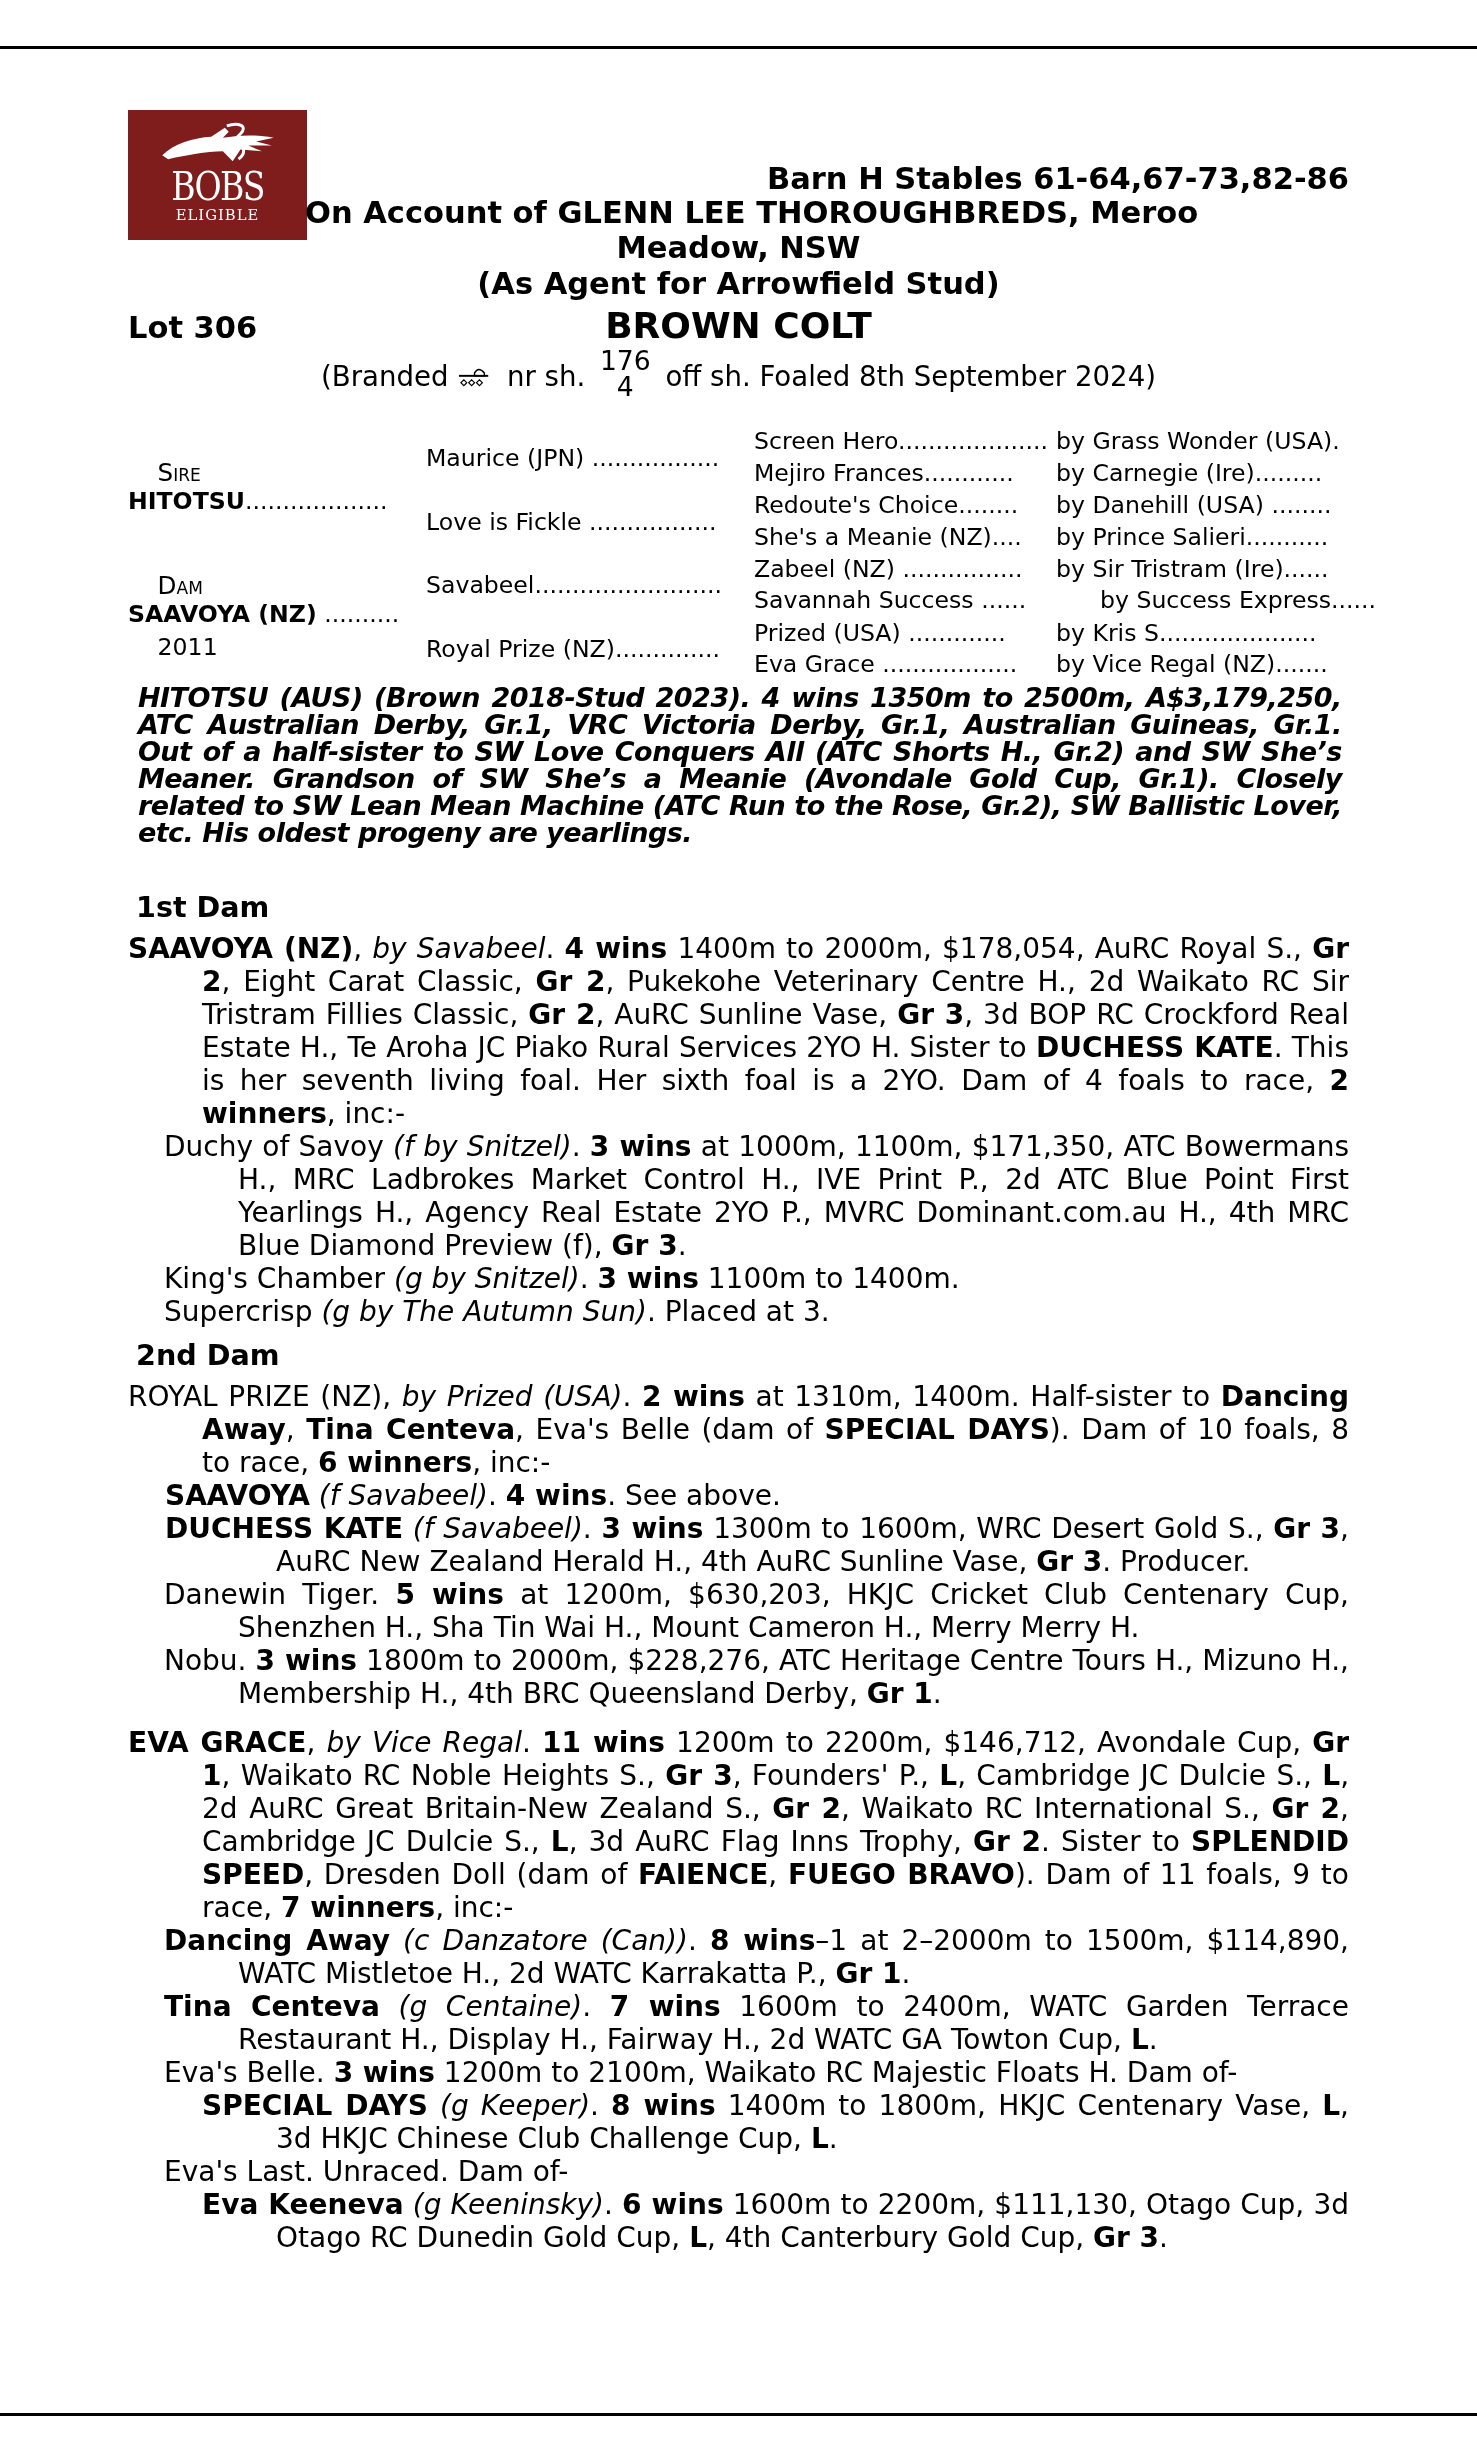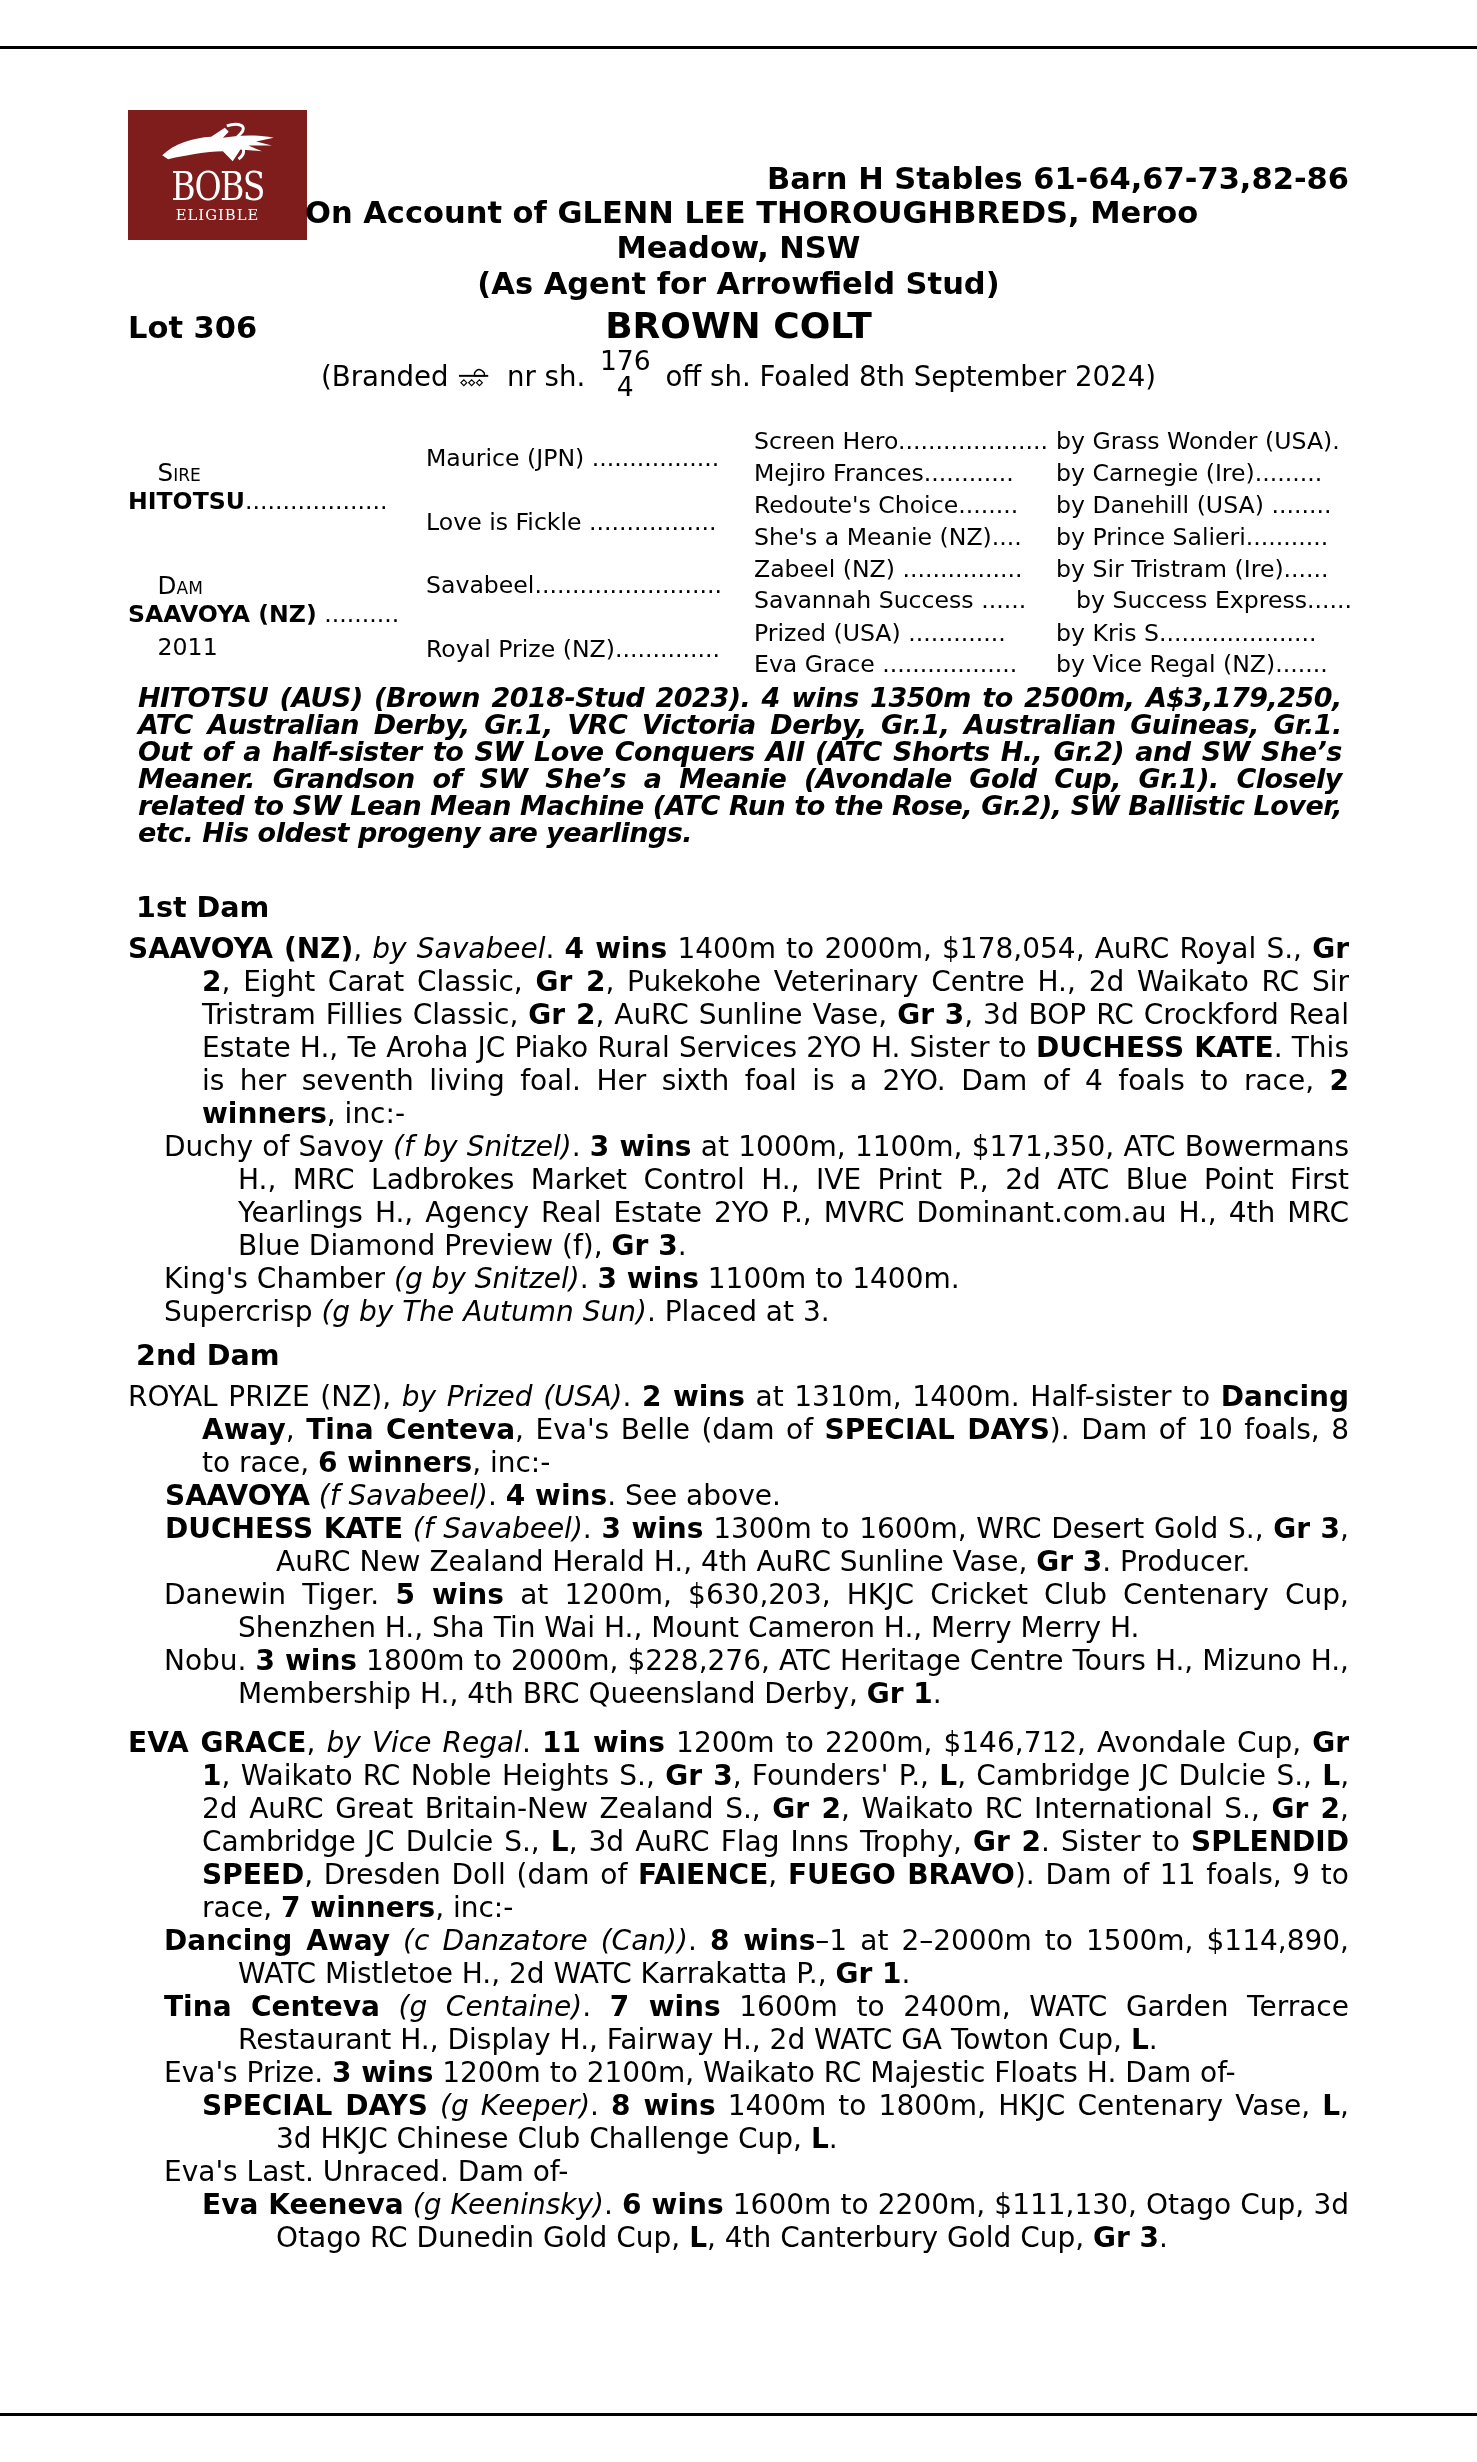--- a/index.html
+++ b/index.html
@@ -99,21 +99,21 @@
     <div class="c" style="left:626px;top:138px">Zabeel (NZ) ................</div>
     <div class="c" style="left:626px;top:169px">Savannah Success ......</div>
     <div class="c" style="left:626px;top:202px">Prized (USA) .............</div>
     <div class="c" style="left:626px;top:233px">Eva Grace ..................</div>
 
     <div class="c" style="left:928px;top:9.9px">by Grass Wonder (USA).</div>
     <div class="c" style="left:928px;top:42px">by Carnegie (Ire).........</div>
     <div class="c" style="left:928px;top:74px">by Danehill (USA) ........</div>
     <div class="c" style="left:928px;top:106px">by Prince Salieri...........</div>
     <div class="c" style="left:928px;top:138px">by Sir Tristram (Ire)......</div>
-    <div class="c" style="left:948px;top:169px">by Success Express......</div>
+    <div class="c" style="left:972px;top:169px">by Success Express......</div>
     <div class="c" style="left:928px;top:202px">by Kris S.....................</div>
     <div class="c" style="left:928px;top:233px">by Vice Regal (NZ).......</div>
   </div>
 
   <div class="blurb">HITOTSU (AUS) (Brown 2018-Stud 2023). 4 wins 1350m to 2500m, A$3,179,250, ATC Australian Derby, Gr.1, VRC Victoria Derby, Gr.1, Australian Guineas, Gr.1. Out of a half-sister to SW Love Conquers All (ATC Shorts H., Gr.2) and SW She’s Meaner. Grandson of SW She’s a Meanie (Avondale Gold Cup, Gr.1). Closely related to SW Lean Mean Machine (ATC Run to the Rose, Gr.2), SW Ballistic Lover, etc. His oldest progeny are yearlings.</div>
 
   <div class="sect" style="top:773px">
     <h3>1st Dam</h3>
     <div class="para"><span class="b">SAAVOYA (NZ)</span><span>, </span><span class="i">by Savabeel</span><span>. </span><span class="b">4 wins</span><span> 1400m to 2000m, $178,054, AuRC Royal S., </span><span class="b">Gr 2</span><span>, Eight Carat Classic, </span><span class="b">Gr 2</span><span>, Pukekohe Veterinary Centre H., 2d Waikato RC Sir Tristram Fillies Classic, </span><span class="b">Gr 2</span><span>, AuRC Sunline Vase, </span><span class="b">Gr 3</span><span>, 3d BOP RC Crockford Real Estate H., Te Aroha JC Piako Rural Services 2YO H. Sister to </span><span class="b">DUCHESS KATE</span><span>. This is her seventh living foal. Her sixth foal is a 2YO. Dam of 4 foals to race, </span><span class="b">2 winners</span><span>, inc:-</span></div>
     <div id="dam1-prog">
@@ -132,21 +132,21 @@
         <div class="sub1"><span>Danewin Tiger. </span><span class="b">5 wins</span><span> at 1200m, $630,203, HKJC Cricket Club Centenary Cup, Shenzhen H., Sha Tin Wai H., Mount Cameron H., Merry Merry H.</span></div>
         <div class="sub1"><span>Nobu. </span><span class="b">3 wins</span><span> 1800m to 2000m, $228,276, ATC Heritage Centre Tours H., Mizuno H., Membership H., 4th BRC Queensland Derby, </span><span class="b">Gr 1</span><span>.</span></div>
       </div>
   </div>
 
   <div class="sect" style="top:1616px">
     <div class="para"><span class="b">EVA GRACE</span><span>, </span><span class="i">by Vice Regal</span><span>. </span><span class="b">11 wins</span><span> 1200m to 2200m, $146,712, Avondale Cup, </span><span class="b">Gr 1</span><span>, Waikato RC Noble Heights S., </span><span class="b">Gr 3</span><span>, Founders' P., </span><span class="b">L</span><span>, Cambridge JC Dulcie S., </span><span class="b">L</span><span>, 2d AuRC Great Britain-New Zealand S., </span><span class="b">Gr 2</span><span>, Waikato RC International S., </span><span class="b">Gr 2</span><span>, Cambridge JC Dulcie S., </span><span class="b">L</span><span>, 3d AuRC Flag Inns Trophy, </span><span class="b">Gr 2</span><span>. Sister to </span><span class="b">SPLENDID SPEED</span><span>, Dresden Doll (dam of </span><span class="b">FAIENCE</span><span>, </span><span class="b">FUEGO BRAVO</span><span>). Dam of 11 foals, 9 to race, </span><span class="b">7 winners</span><span>, inc:-</span></div>
     <div id="dam3-prog">
         <div class="sub1"><span class="b">Dancing Away</span><span> </span><span class="i">(c Danzatore (Can))</span><span>. </span><span class="b">8 wins</span><span>–1 at 2–2000m to 1500m, $114,890, WATC Mistletoe H., 2d WATC Karrakatta P., </span><span class="b">Gr 1</span><span>.</span></div>
         <div class="sub1"><span class="b">Tina Centeva</span><span> </span><span class="i">(g Centaine)</span><span>. </span><span class="b">7 wins</span><span> 1600m to 2400m, WATC Garden Terrace Restaurant H., Display H., Fairway H., 2d WATC GA Towton Cup, </span><span class="b">L</span><span>.</span></div>
-        <div class="sub1"><span>Eva's Prize. </span><span class="b">3 wins</span><span> 1200m to 2100m, Waikato RC Majestic Floats H. Dam of-</span></div>
+        <div class="sub1"><span>Eva's Belle. </span><span class="b">3 wins</span><span> 1200m to 2100m, Waikato RC Majestic Floats H. Dam of-</span></div>
         <div class="sub3"><span class="b">SPECIAL DAYS</span><span> </span><span class="i">(g Keeper)</span><span>. </span><span class="b">8 wins</span><span> 1400m to 1800m, HKJC Centenary Vase, </span><span class="b">L</span><span>, 3d HKJC Chinese Club Challenge Cup, </span><span class="b">L</span><span>.</span></div>
         <div class="sub1"><span>Eva's Last. Unraced. Dam of-</span></div>
         <div class="sub3"><span class="b">Eva Keeneva</span><span> </span><span class="i">(g Keeninsky)</span><span>. </span><span class="b">6 wins</span><span> 1600m to 2200m, $111,130, Otago Cup, 3d Otago RC Dunedin Gold Cup, </span><span class="b">L</span><span>, 4th Canterbury Gold Cup, </span><span class="b">Gr 3</span><span>.</span></div>
       </div>
   </div>
 </div>
 
 <div class="rule bottom"></div>
 
 

